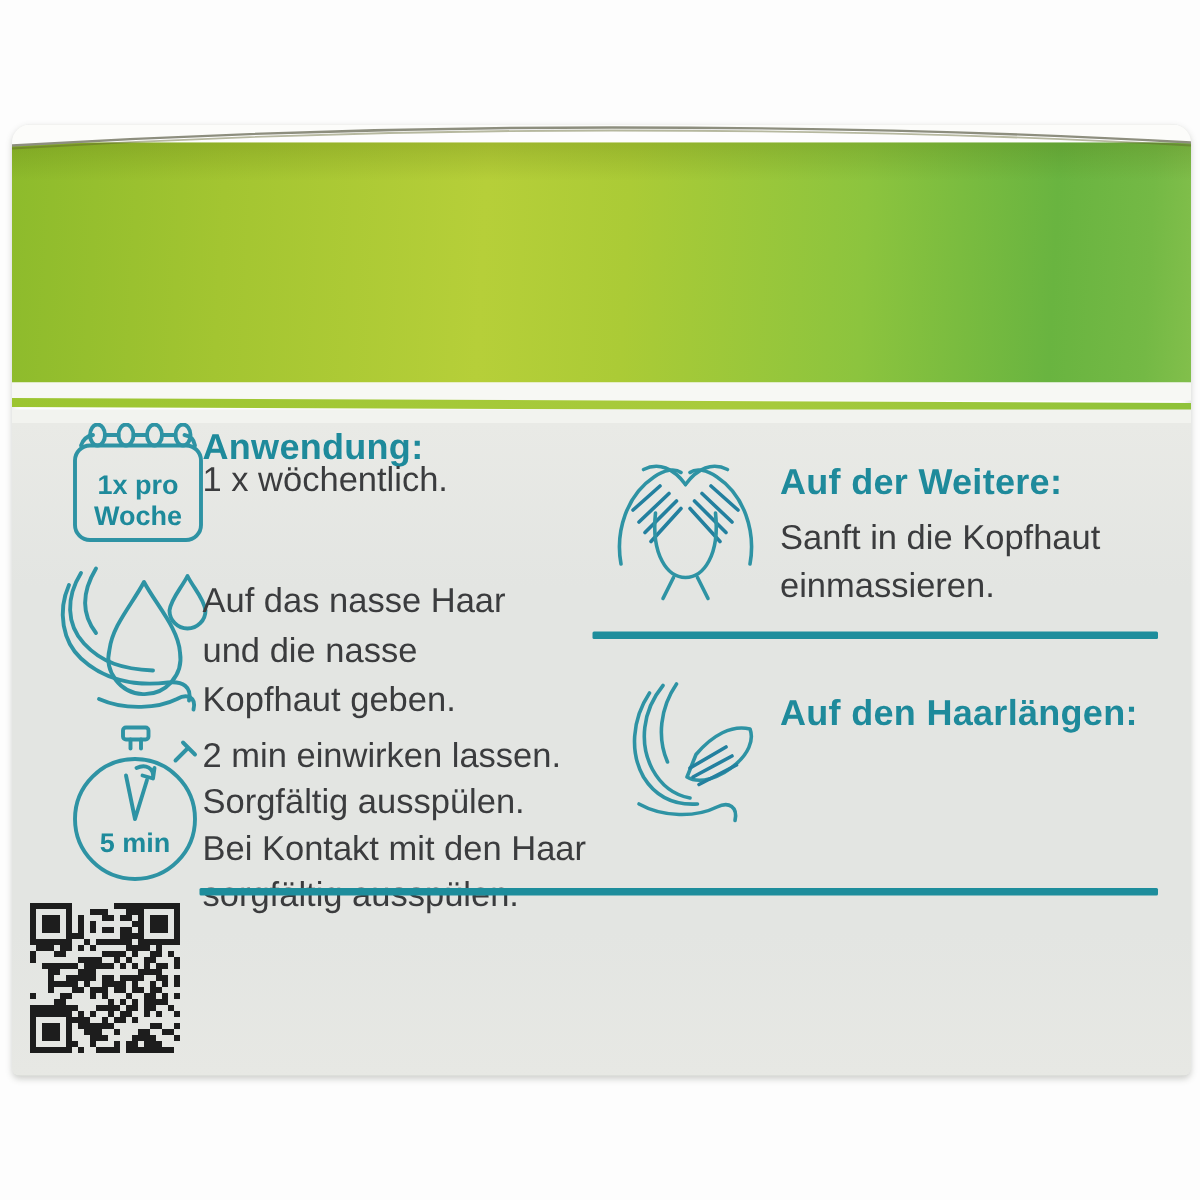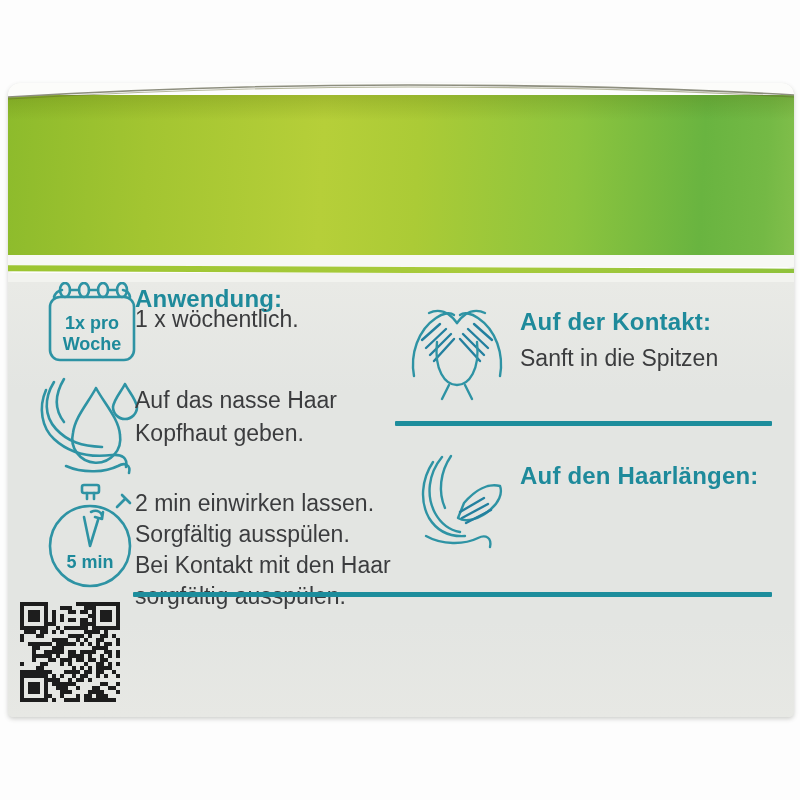--- a/index.html
+++ b/index.html
@@ -81,20 +81,21 @@
       <path d="M18,6 C8,22 8,40 20,53 C32,66 46,70 66,71"></path>
       <path d="M28,3 C19,18 18,33 28,46"></path>
       <path d="M10,14 C2,32 6,52 18,63 C32,76 52,82 76,79 C86,78 92,82 90,91"></path>
       <path d="M30,90 C48,98 70,96 82,90 C89,86 95,89 93,97"></path>
       <path d="M60,12 C52,27 39,41 37,57 a24,24 0 1 0 47,2 C83,43 68,27 60,12 Z"></path>
       <path d="M89,8 C85,16 78,23 77,31 a12,12 0 1 0 24,0 C100,23 93,16 89,8 Z"></path>
     </svg>
   </div>
   <div class="t lh33" style="left:135px;top:384px">
     <div>Auf das nasse Haar</div>
+    <div>und die nasse</div>
     <div>Kopfhaut geben.</div>
   </div>
 
   <div class="icon" style="left:42px;top:482px">
     <svg width="96" height="110" viewBox="0 0 96 110" fill="none" stroke="#2e93a4" stroke-width="2.6" stroke-linecap="round" stroke-linejoin="round">
       <rect x="40" y="3" width="17" height="8" rx="2"></rect>
       <line x1="45" y1="11" x2="45" y2="17"></line>
         <line x1="52" y1="11" x2="52" y2="17"></line>
       <line x1="75" y1="25" x2="83" y2="17"></line>
         <line x1="80" y1="13" x2="88" y2="21"></line>
@@ -117,23 +118,24 @@
       <path d="M51,27 C59,16 69,12 79,17"></path>
       <path d="M8,80 C4,58 12,34 30,22 C37,17 44,16 48,19"></path>
       <path d="M94,80 C98,58 90,34 72,22 C65,17 58,16 54,19"></path>
       <path d="M16,44 L34,28 M20,52 L40,33 M24,59 L45,38 M28,65 L48,43" stroke="#23809f"></path>
       <path d="M86,44 L68,28 M82,52 L62,33 M78,59 L57,38 M74,65 L54,43" stroke="#23809f"></path>
       <path d="M31,46 C28,74 39,89 51,89 C63,89 74,74 71,46"></path>
       <path d="M43,89 L36,103"></path>
       <path d="M59,89 L66,103"></path>
     </svg>
   </div>
-  <div class="h" style="left:520px;top:308px">Auf der Kontakt:</div>
+  <div class="h" style="left:520px;top:308px">Auf der Weitere:</div>
   <div class="t" style="left:520px;top:342px;line-height:32px">
-    <div>Sanft in die Spitzen</div>
+    <div>Sanft in die Kopfhaut</div>
+    <div>einmassieren.</div>
   </div>
 
   <div class="divider" style="left:395px;top:421px;width:377px"></div>
 
   <div class="icon" style="left:408px;top:452px">
     <svg width="98" height="104" viewBox="0 0 98 104" fill="none" stroke="#2e93a4" stroke-width="2.4" stroke-linecap="round" stroke-linejoin="round">
       <path d="M34,5 C20,22 18,44 27,61 C33,72 41,78 52,80"></path>
       <path d="M43,4 C32,20 30,40 37,56"></path>
       <path d="M25,10 C13,28 12,50 21,66 C29,79 41,85 57,84"></path>
       <path d="M18,84 C34,93 56,93 70,86 C78,82 84,86 82,95"></path>

